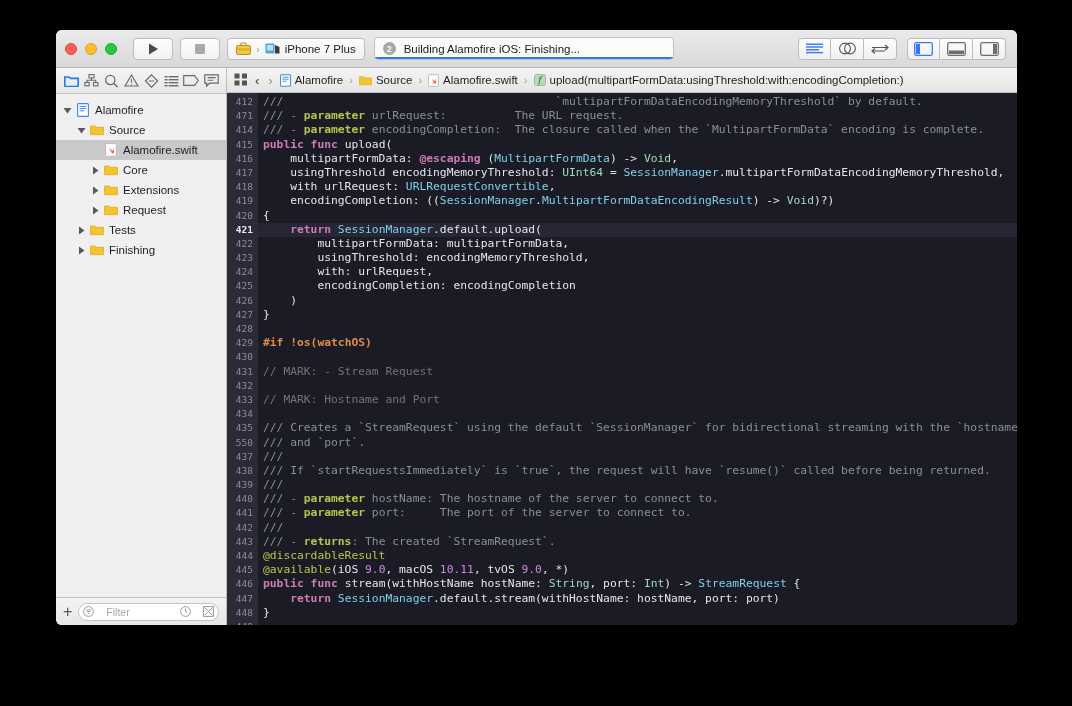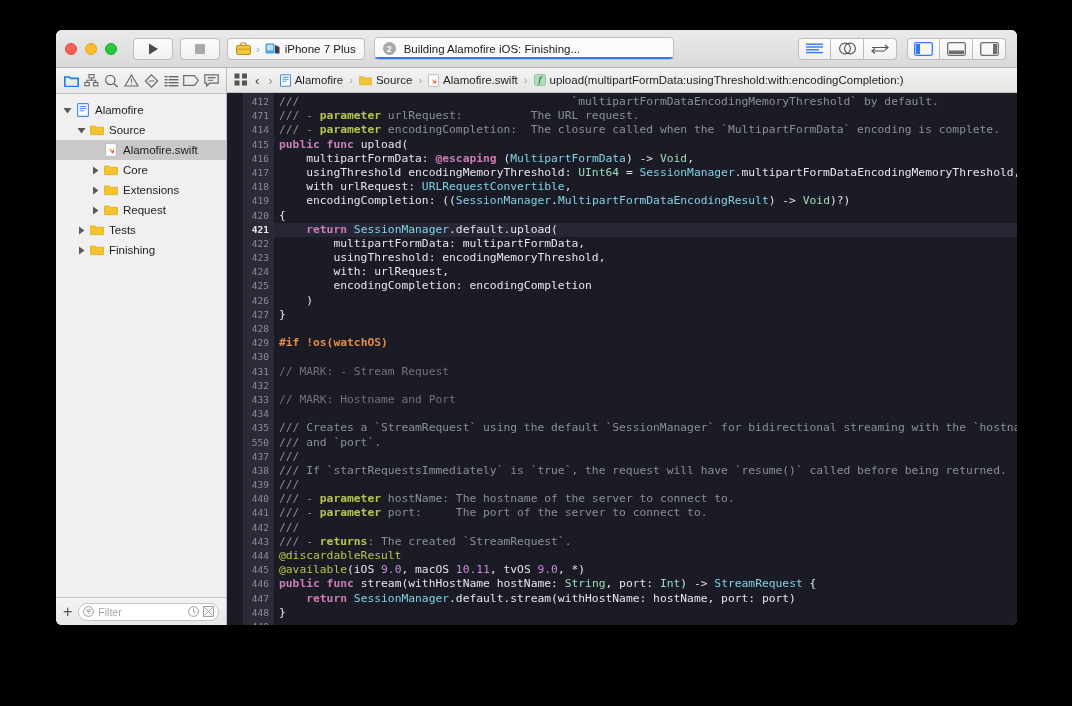--- a/index.html
+++ b/index.html
@@ -138,42 +138,42 @@
     border-top: 1px solid #c3c3c3;
     display: flex; align-items: center; gap: 6px;
     padding: 0 7px;
   }
   .plus { font-size: 16px; color: #555; line-height: 1; }
   .filter-field {
     flex: 1; height: 18px;
     background: #fff;
     border: 1px solid #c4c4c4;
     border-radius: 9px;
-    display: flex; align-items: center; gap: 4px;
+    display: flex; align-items: center; gap: 12px;
     padding: 0 4px;
     font-size: 10.5px; color: #a6a6a6;
   }
 
   
   .editor { flex: 1; display: flex; flex-direction: column; background: #1b1b25; }
   .jumpbar {
     height: 25px;
     background: linear-gradient(to bottom, #f4f4f4, #e5e5e5);
     border-bottom: 1px solid #c3c3c3;
     display: flex; align-items: center;
     gap: 5px; padding: 0 7px;
     font-size: 11.5px; color: #1d1d1d;
     white-space: nowrap; overflow: hidden;
   }
   .jb-arrow { color: #8c8c8c; font-size: 13px; padding: 0 2px; }
   .jb-arrow.on { color: #3c3c3c; }
   .jb-crumb { display: flex; align-items: center; gap: 4px; }
   .jb-sep { color: #a0a0a0; font-size: 11px; margin: 0 1px; }
 
-  .code-area { flex: 1; display: flex; overflow: hidden; background: #1b1b25; position: relative; padding-left: 16px; }
+  .code-area { flex: 1; display: flex; overflow: hidden; background: #1b1b25; position: relative; }
   .gutter {
     width: 31px; flex: 0 0 auto;
     background: #2b2b38;
     padding-top: 2px;
     text-align: right;
   }
   .gl {
     height: 14.2px; line-height: 14.2px;
     font-family: "DejaVu Sans Mono", monospace;
     font-size: 9.5px; color: #8b8b9a;

